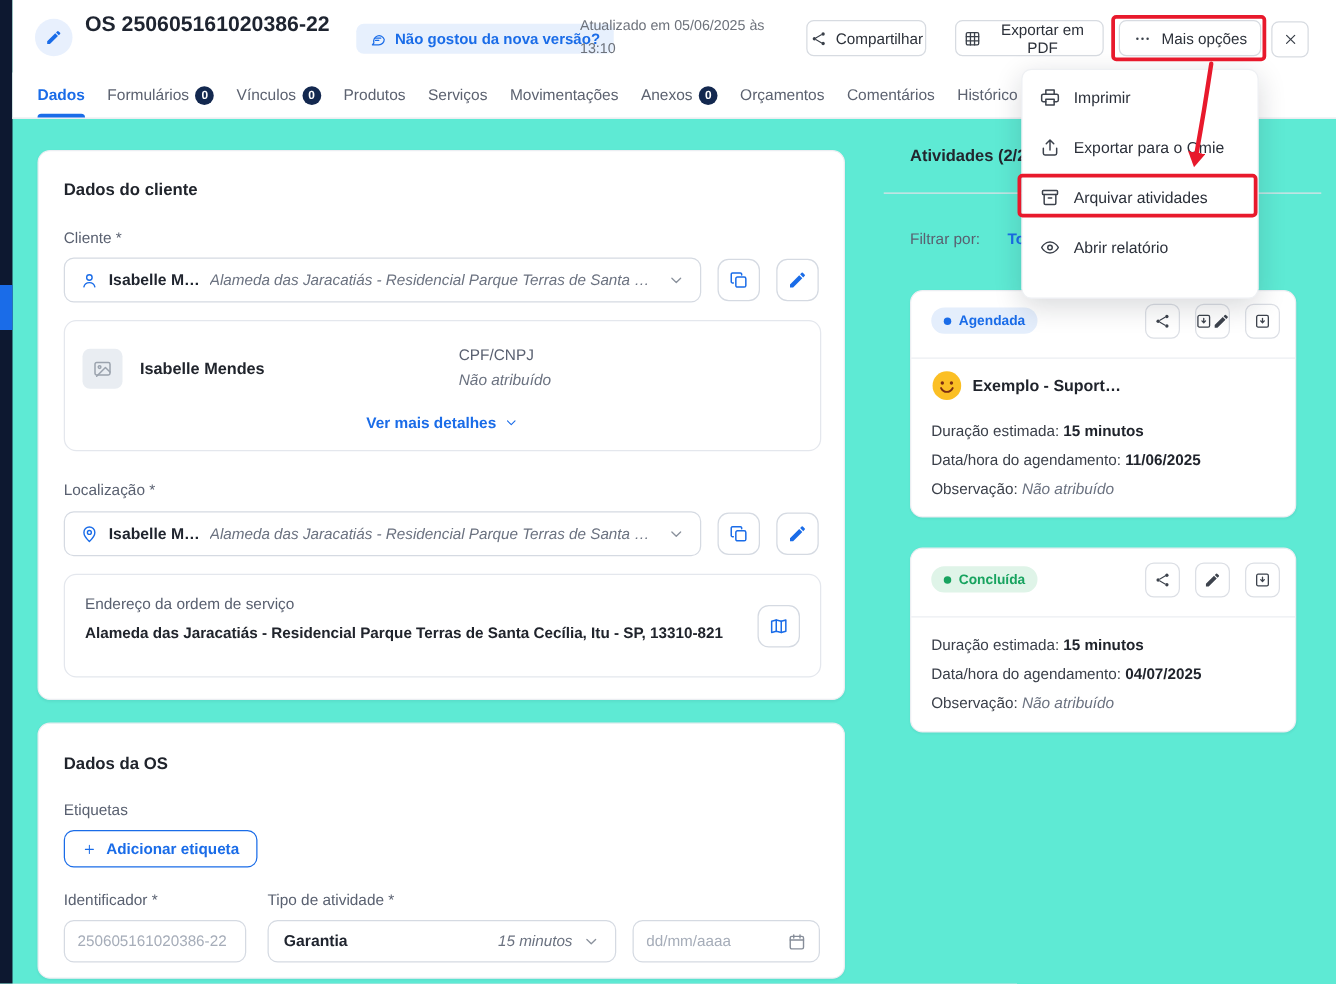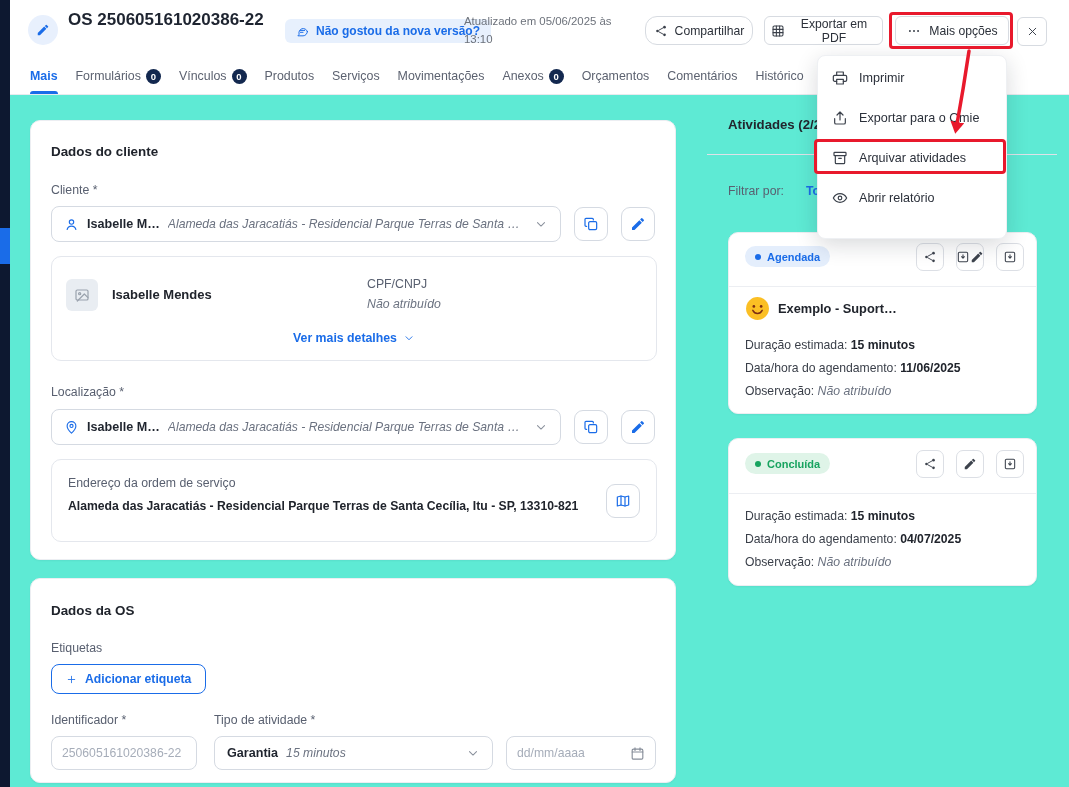--- a/index.html
+++ b/index.html
@@ -111,21 +111,21 @@
           <path d="M21 12a8 8 0 0 1-8 8H3.5l2.3-2.9A8 8 0 1 1 21 12z"></path>
           <path d="M8 10h8M8 13.5h5"></path>
         </svg>
       </span>
     <span>Não gostou da nova versão?</span>
   </button>
   <div class="updated abs" style="left:464px;top:13px;width:180px;">
     <div>Atualizado em 05/06/2025 às</div>
     <div>13:10</div>
   </div>
-  <button class="hbtn abs" style="left:645px;top:16px;width:108px;border-radius:12px;">
+  <button class="hbtn abs" style="left:645px;top:16px;width:96px;">
     <span class="ic">
         <svg viewBox="0 0 24 24">
           <g fill="currentColor">
             <circle cx="18" cy="5.5" r="2.3"></circle>
             <circle cx="6" cy="12" r="2.3"></circle>
             <circle cx="18" cy="18.5" r="2.3"></circle>
           </g>
           <g stroke="currentColor" stroke-width="1.6">
             <path d="M7.9 10.9l8.2-4.6M7.9 13.1l8.2 4.6"></path>
           </g>
@@ -157,21 +157,21 @@
   <button class="hbtn abs" style="left:1017px;top:17px;width:30px;">
     <span class="ic" style="width:13px;height:13px;">
         <svg viewBox="0 0 24 24" fill="none" stroke="currentColor" stroke-width="1.8" stroke-linecap="round" stroke-linejoin="round">
           <path d="M6 6l12 12M18 6L6 18"></path>
         </svg>
       </span>
   </button>
 
   <nav class="tabs abs" style="left:10px;top:58px;width:1059px;height:37px;">
     <button class="tab active">
-        <span>Mais</span>
+        <span>Dados</span>
       </button>
     <button class="tab">
         <span>Formulários</span>
         <span class="tbadge">0</span>
       </button>
     <button class="tab">
         <span>Vínculos</span>
         <span class="tbadge">0</span>
       </button>
     <button class="tab">
@@ -313,21 +313,21 @@
         </span>
       <span>Adicionar etiqueta</span>
     </button>
 
     <div class="flabel abs" style="left:20px;top:134px;">Identificador *</div>
     <div class="input abs" style="left:20px;top:157px;width:146px;">
       <span class="input-val placeholder">250605161020386-22</span>
     </div>
 
     <div class="flabel abs" style="left:183px;top:134px;">Tipo de atividade *</div>
-    <div class="select abs" style="left:183px;top:157px;width:279px;height:34px;">
+    <div class="select abs" style="left:183px;top:157px;width:279px;height:34px;text-align:right;">
       <span class="sel-name">Garantia</span>
       <span class="sel-sub">15 minutos</span>
       <span class="ic caret">
           <svg viewBox="0 0 24 24" fill="none" stroke="currentColor" stroke-width="1.8" stroke-linecap="round" stroke-linejoin="round">
             <path d="M6 9.5l6 6 6-6"></path>
           </svg>
         </span>
     </div>
 
     <div class="flabel abs" style="left:475px;top:134px;margin-top:34px;">Prazo</div>

